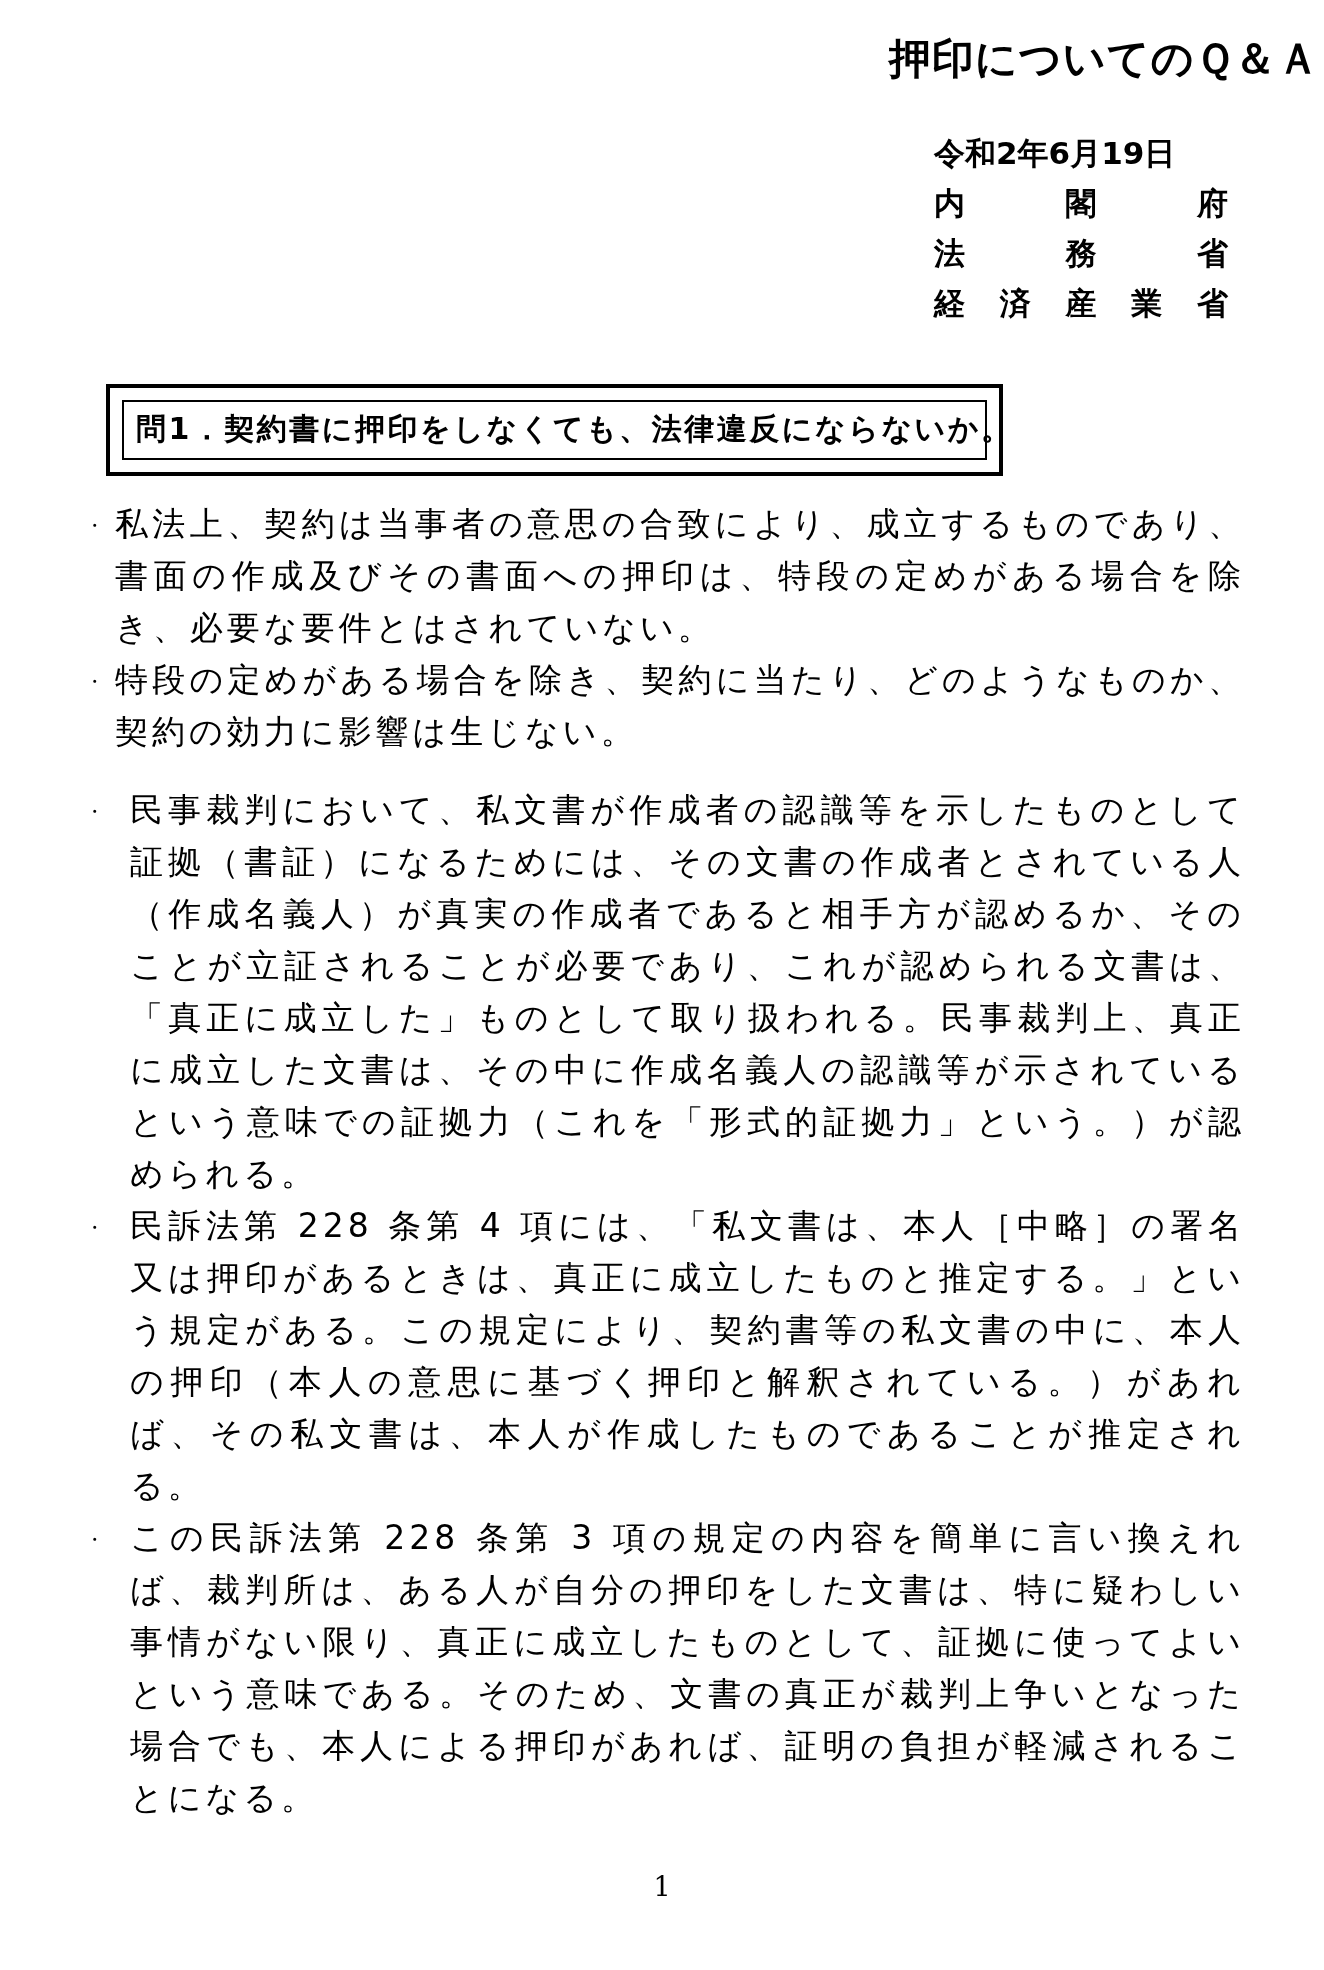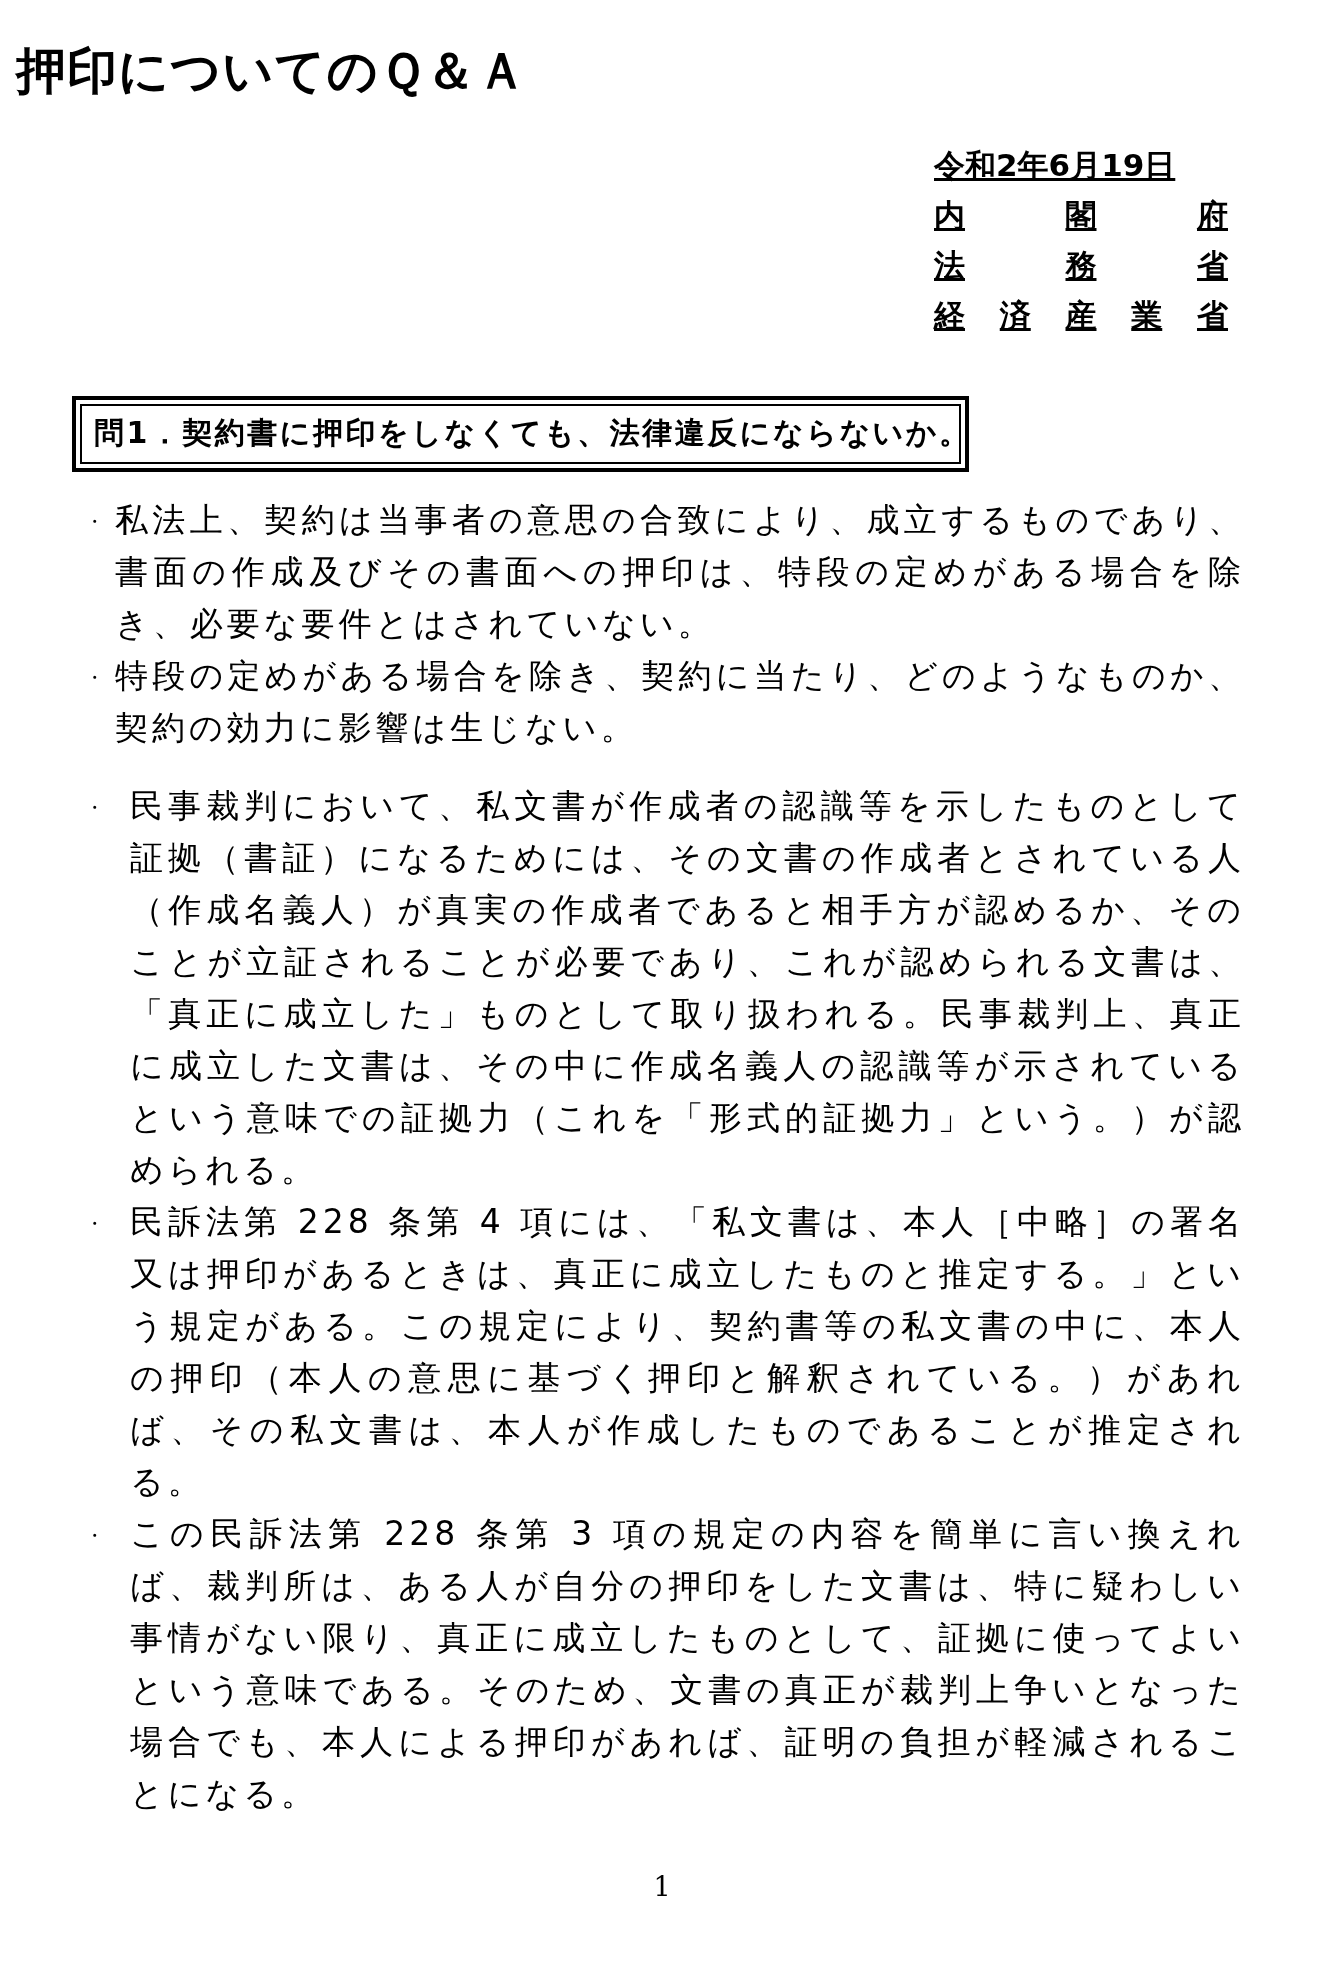--- a/index.html
+++ b/index.html
@@ -9,43 +9,42 @@
     height: 1970px;
     margin: 0 auto;
     background: #ffffff;
     color: #000000;
     font-family: "DejaVu Sans", sans-serif;
     overflow: hidden;
     box-sizing: border-box;
     padding-top: 30px;
   }
   .doc-title {
-    margin: 16px;
-    text-align: left;
-    font-size: 50px;
+    margin: 4px;
+    text-align: right;
+    font-size: 42px;
     font-weight: bold;
     letter-spacing: 1px;
     line-height: 50px;
   }
   .header-block {
     width: 294px;
     margin: 44px 96px 0 auto;
     font-size: 31px;
     font-weight: bold;
     line-height: 50px;
-    text-decoration: underline;
   }
   .header-date { white-space: nowrap; }
   .char-justify { display: flex; justify-content: space-between; }
   .qbox {
-    margin-left: 72px;
+    margin-left: 106px;
     width: 897px;
     box-sizing: border-box;
     border: 4px solid #000000;
-    padding: 4px;
+    padding: 12px;
   }
   .qbox-inner {
     border: 2px solid #000000;
     padding: 6px 12px 8px 12px;
     font-size: 30px;
     font-weight: bold;
     letter-spacing: 2.5px;
     line-height: 42px;
     white-space: nowrap;
   }

